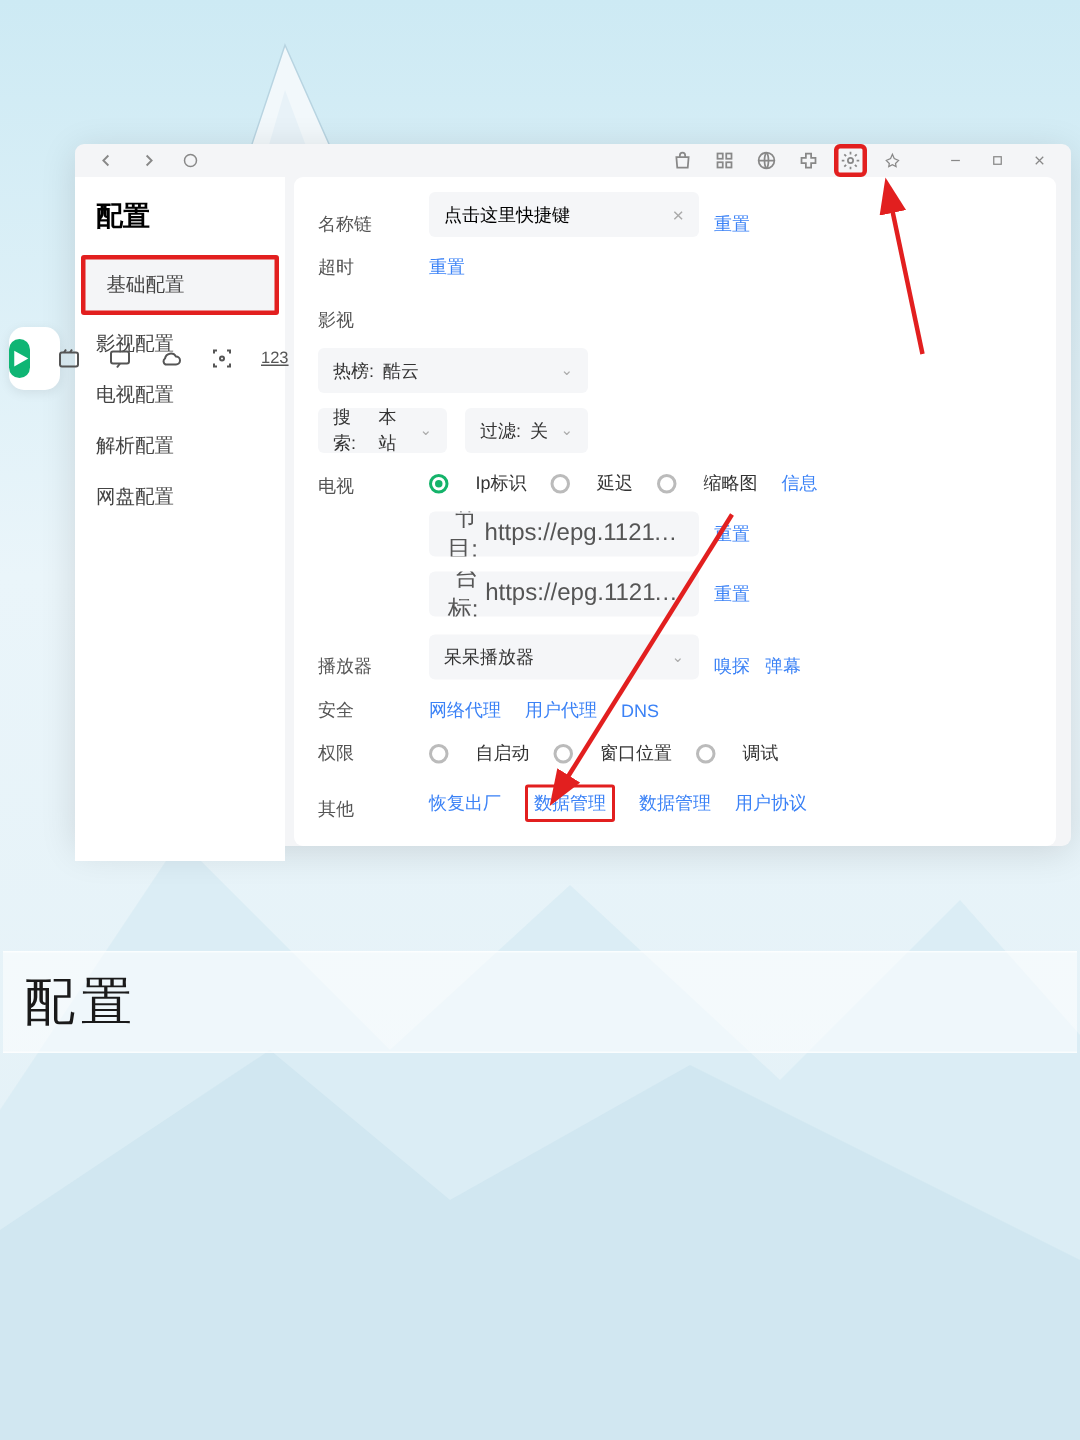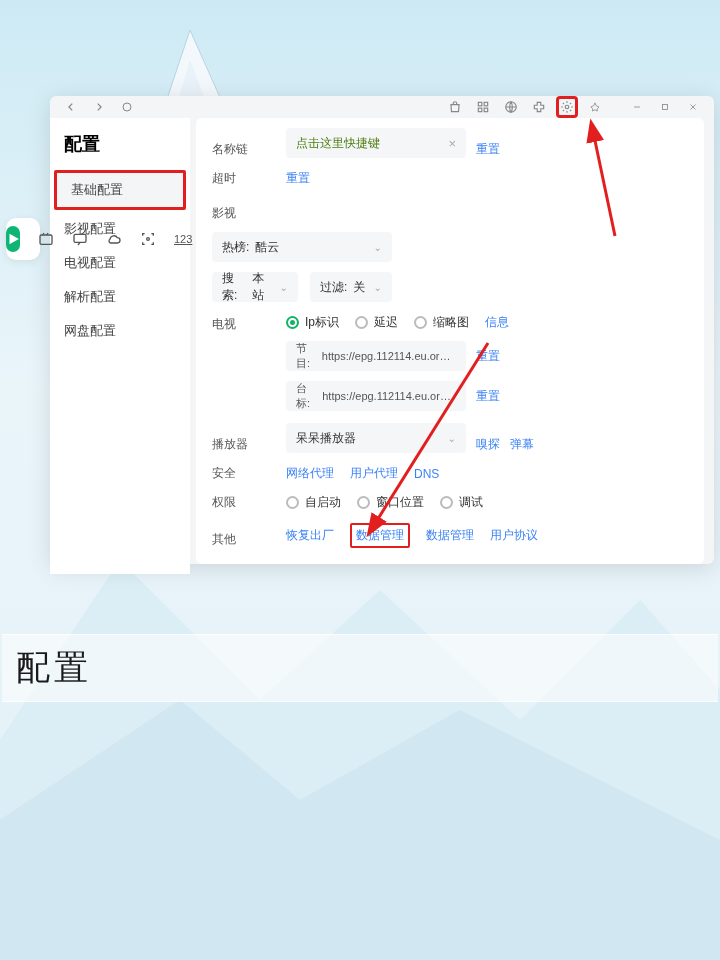--- a/index.html
+++ b/index.html
@@ -141,34 +141,34 @@
       border-radius: 4px;
       display: flex; align-items: center;
       padding: 0 10px;
       color: #333;
       gap: 6px;
       cursor: pointer;
     }
     .select-like .chev { margin-left: auto; color: #aaa; font-size: 10px; }
     .radio-group { display: flex; gap: 16px; align-items: center; }
     .radio {
-      display: flex; align-items: center; gap: 6px;
+      display: flex; align-items: center; gap: 18px;
       cursor: pointer; color: #333;
     }
     .radio .dot {
       width: 13px; height: 13px; border-radius: 50%;
       border: 2px solid #bbb; display: inline-block;
       position: relative;
     }
     .radio.selected .dot { border-color: #14b36a; }
     .radio.selected .dot::after {
       content: ''; position: absolute; inset: 2px;
       background: #14b36a; border-radius: 50%;
     }
-    .input-url { width: 180px; color: #555; font-size: 11px; }
+    .input-url { width: 180px; color: #555; font-size: 16px; text-align: right; }
     .input-url .prefix { color: #555; }
     .link-row { display: flex; gap: 16px; align-items: center; }
     .hilite-inline {
       border: 2px solid #e21f1f;
       padding: 2px 4px;
       border-radius: 2px;
     }
     
     .arrows {
       position: absolute; left: 0; top: 0;
@@ -327,21 +327,21 @@
       <div class="sidebar-item"><span>电视配置</span></div>
       <div class="sidebar-item"><span>解析配置</span></div>
       <div class="sidebar-item"><span>网盘配置</span></div>
     </div>
 
     <div class="content">
 
       <div class="row">
         <div class="label">名称链</div>
         <div class="input-like input-wide">
-          <span style="color:#4d7c0f">点击这里快捷键</span>
+          <span style="color:#000000">点击这里快捷键</span>
           <span class="input-x">×</span>
         </div>
         <span class="link-green">重置</span>
       </div>
 
       <div class="row">
         <div class="label">超时</div>
         <span class="link-green">重置</span>
       </div>
 

